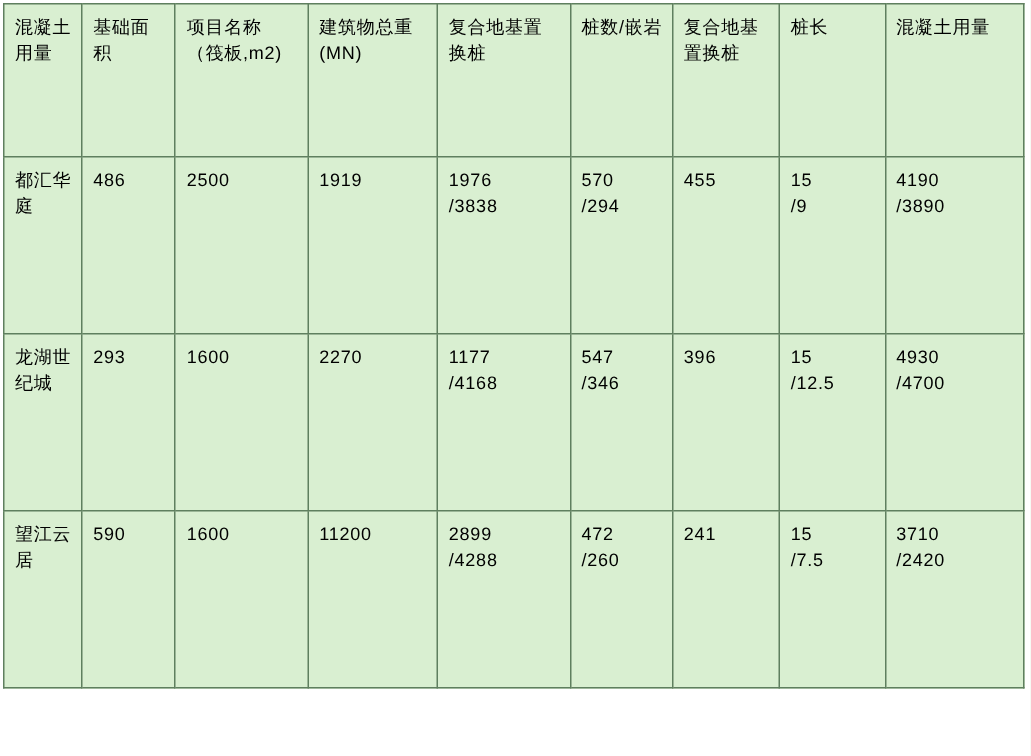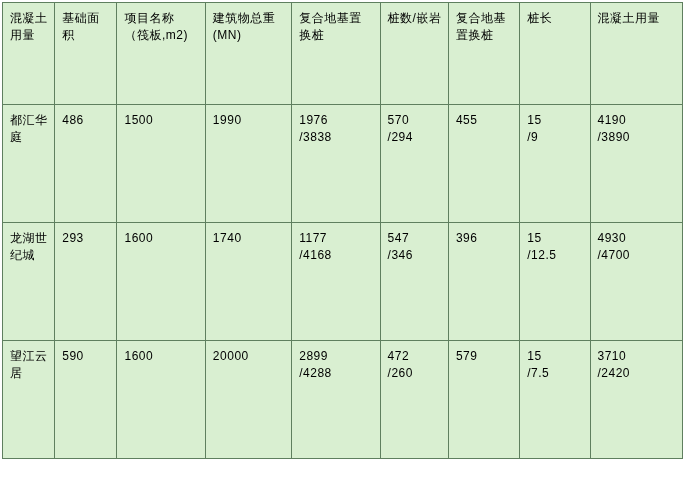--- a/index.html
+++ b/index.html
@@ -110,24 +110,24 @@
     </thead>
     <tbody>
       <tr class="body-row">
         <td class="name-cell">
             <span class="cell-line">都汇华庭</span>
           </td>
         <td>
             <span class="cell-line">486</span>
           </td>
         <td>
-            <span class="cell-line">1500</span>
-          </td>
-        <td>
-            <span class="cell-line">1990</span>
+            <span class="cell-line">2500</span>
+          </td>
+        <td>
+            <span class="cell-line">1919</span>
           </td>
         <td>
             <span class="cell-line">1976
 /3838</span>
           </td>
         <td>
             <span class="cell-line">570
 /294</span>
           </td>
         <td>
@@ -146,21 +146,21 @@
         <td class="name-cell">
             <span class="cell-line">龙湖世纪城</span>
           </td>
         <td>
             <span class="cell-line">293</span>
           </td>
         <td>
             <span class="cell-line">1600</span>
           </td>
         <td>
-            <span class="cell-line">1740</span>
+            <span class="cell-line">2270</span>
           </td>
         <td>
             <span class="cell-line">1177
 /4168</span>
           </td>
         <td>
             <span class="cell-line">547
 /346</span>
           </td>
         <td>
@@ -179,32 +179,32 @@
         <td class="name-cell">
             <span class="cell-line">望江云居</span>
           </td>
         <td>
             <span class="cell-line">590</span>
           </td>
         <td>
             <span class="cell-line">1600</span>
           </td>
         <td>
-            <span class="cell-line">20000</span>
+            <span class="cell-line">11200</span>
           </td>
         <td>
             <span class="cell-line">2899
 /4288</span>
           </td>
         <td>
             <span class="cell-line">472
 /260</span>
           </td>
         <td>
-            <span class="cell-line">579</span>
+            <span class="cell-line">241</span>
           </td>
         <td>
             <span class="cell-line">15
 /7.5</span>
           </td>
         <td>
             <span class="cell-line">3710
 /2420</span>
           </td>
       </tr>

